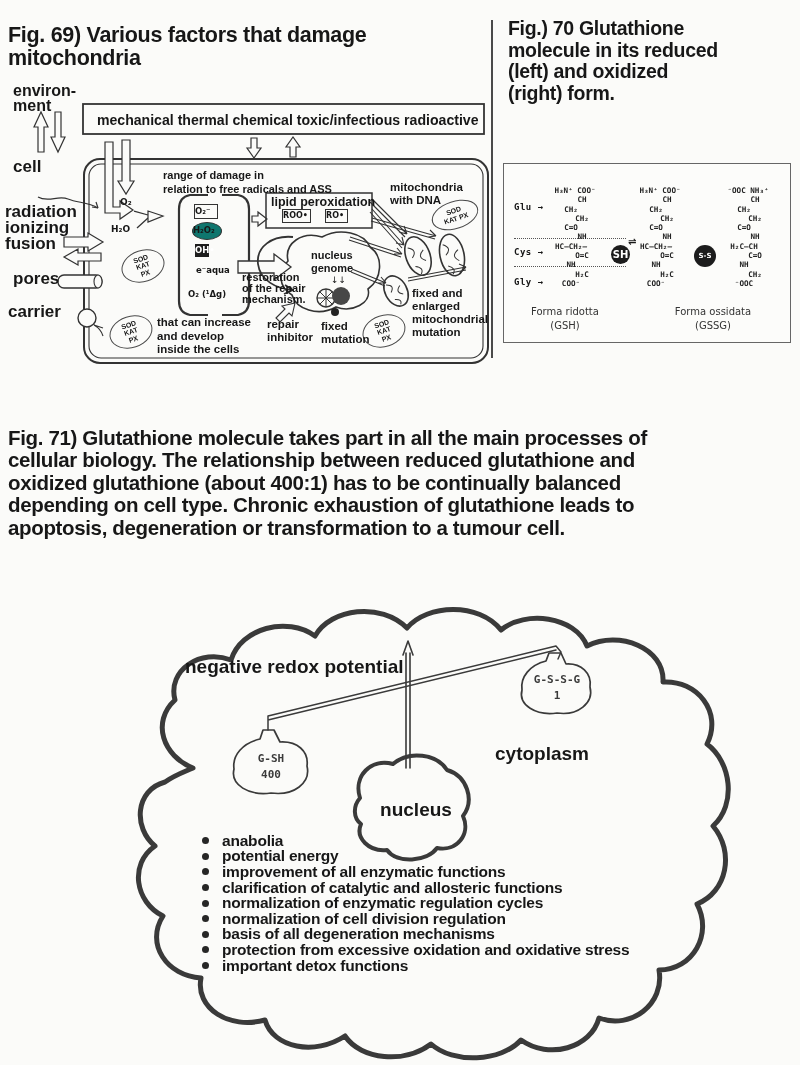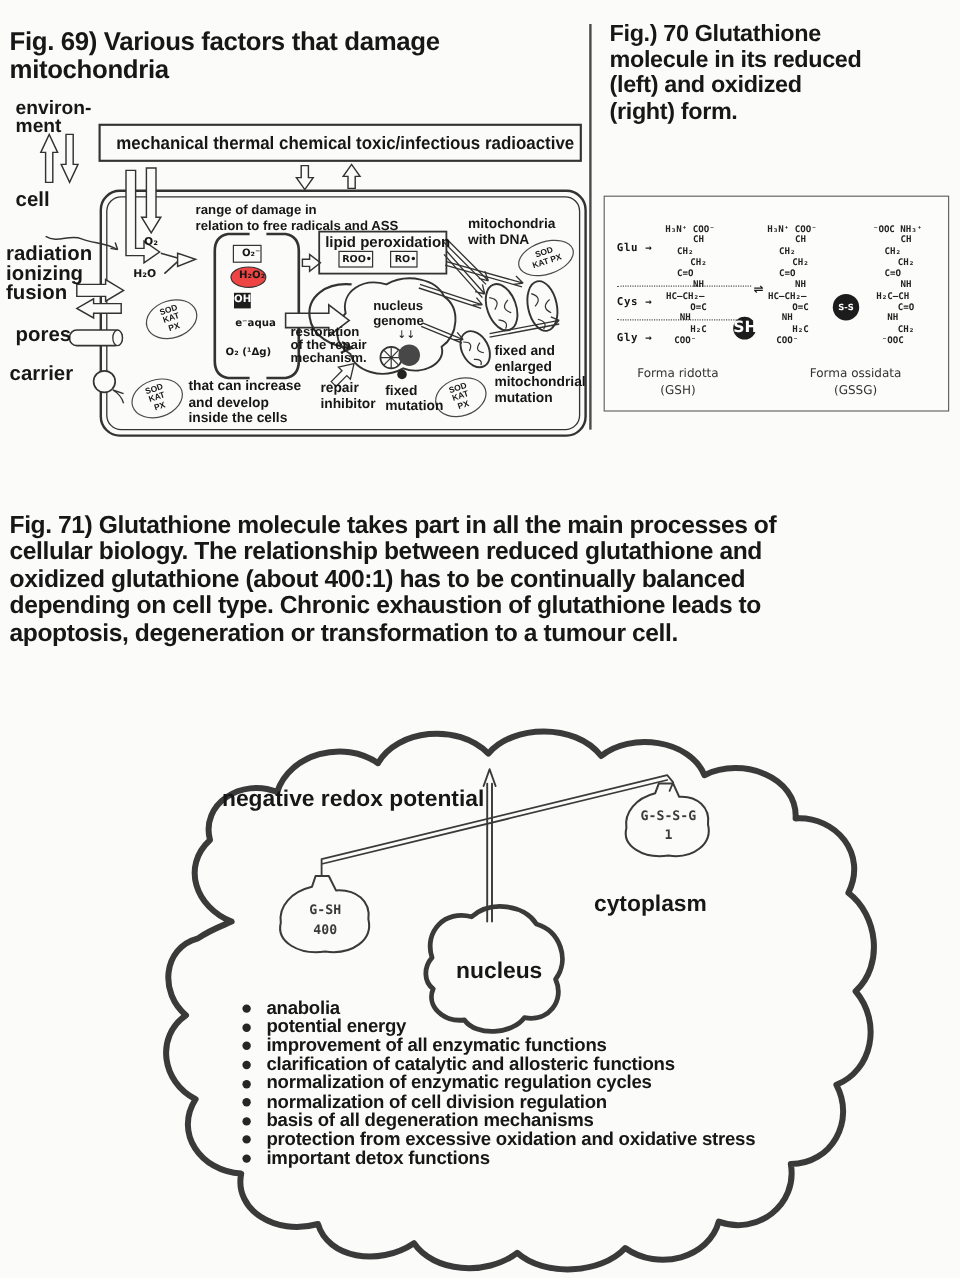--- a/index.html
+++ b/index.html
@@ -25,23 +25,23 @@
   .carrier-lbl{left:8px;top:217px;font-size:17px;}
   .factors-text{left:85px;top:21px;width:397px;height:27px;line-height:27px;text-align:center;
                 font-size:15px;font-weight:bold;white-space:nowrap;transform:scaleX(.94);transform-origin:center;}
   .range{left:163px;top:84px;font-size:11px;line-height:13.5px;font-weight:bold;}
   .tiny{position:absolute;font-size:9px;font-weight:bold;font-family:"DejaVu Sans",sans-serif;}
   .sod{position:absolute;width:42px;height:30px;border:1.4px solid #4a4a4a;border-radius:50%;
        transform:rotate(-18deg);text-align:center;font-size:7px;line-height:7.6px;font-weight:bold;
        display:flex;flex-direction:column;justify-content:center;background:#fbfbf9;}
   .sod2{width:46px;height:26px;line-height:8px;}
   .chip{position:absolute;font-family:"DejaVu Sans",sans-serif;font-size:8.5px;font-weight:bold;
-        text-align:right;}
+        text-align:left;}
   .chip.box{border:1.4px solid #333;background:#fbfbf9;}
-  .chip.oval{border:1.4px solid #333;border-radius:50%;background:#ef4444;}
+  .chip.oval{border:1.4px solid #333;border-radius:50%;background:#0f766e;}
   .chip.dark{background:#1d1d1d;color:#fff;}
   .increase{left:157px;top:231px;font-size:11.5px;line-height:13.5px;font-weight:bold;}
   .lipid-lbl{left:271px;top:110px;font-size:12.5px;font-weight:bold;}
   .mito-lbl{left:390px;top:96px;font-size:11.5px;line-height:12.5px;font-weight:bold;}
   .nucgen{left:311px;top:164px;font-size:11px;line-height:12.5px;font-weight:bold;}
   .resto{left:242px;top:187px;font-size:11px;line-height:11.2px;font-weight:bold;}
   .repair{left:267px;top:233px;font-size:11.5px;line-height:12.5px;font-weight:bold;}
   .fixedm{left:321px;top:235px;font-size:11.5px;line-height:12.5px;font-weight:bold;}
   .enlarged{left:412px;top:202px;font-size:11.5px;line-height:13px;font-weight:bold;}
   .ddown{left:331px;top:190px;font-size:9px;font-family:"DejaVu Sans",sans-serif;}
@@ -298,21 +298,21 @@
         <div>CH₂</div>
         <div>C=O</div>
         <div>NH</div>
         <div>H₂C–CH</div>
         <div>C=O</div>
         <div>NH</div>
         <div>CH₂</div>
         <div>⁻OOC</div>
       </div>
 
-    <div class="schip" style="left:111px;top:106px;width:19px;height:19px;line-height:19px;font-size:13px;">SH</div>
+    <div class="schip" style="left:111px;top:87px;width:19px;height:19px;line-height:19px;font-size:10px;">SH</div>
     <div class="schip" style="left:194px;top:87px;width:22px;height:22px;line-height:22px;font-size:7px;">S-S</div>
     <div class="equil" style="left:128px;top:78px;">⇌</div>
 
     <div class="caption" style="left:20px;top:147px;">
         <div>Forma ridotta</div>
         <div>(GSH)</div>
       </div>
     <div class="caption" style="left:168px;top:147px;">
         <div>Forma ossidata</div>
         <div>(GSSG)</div>

